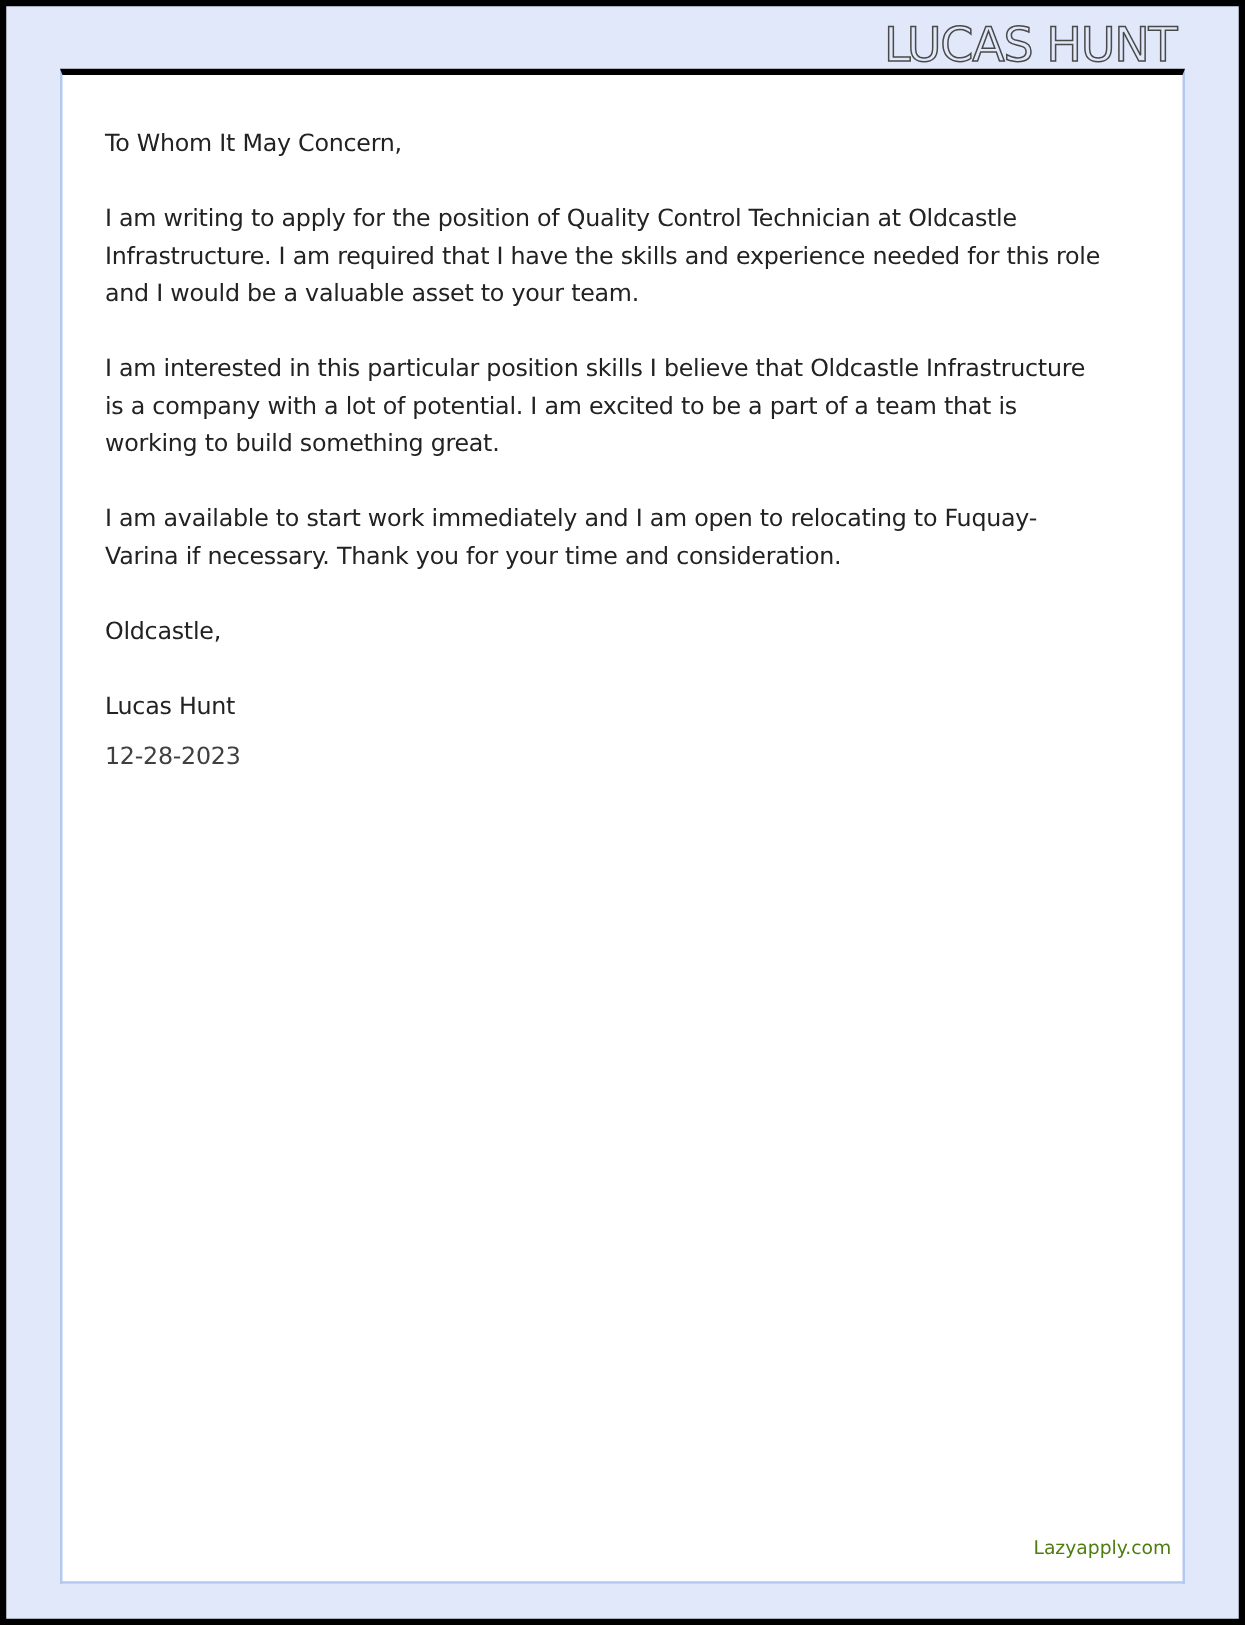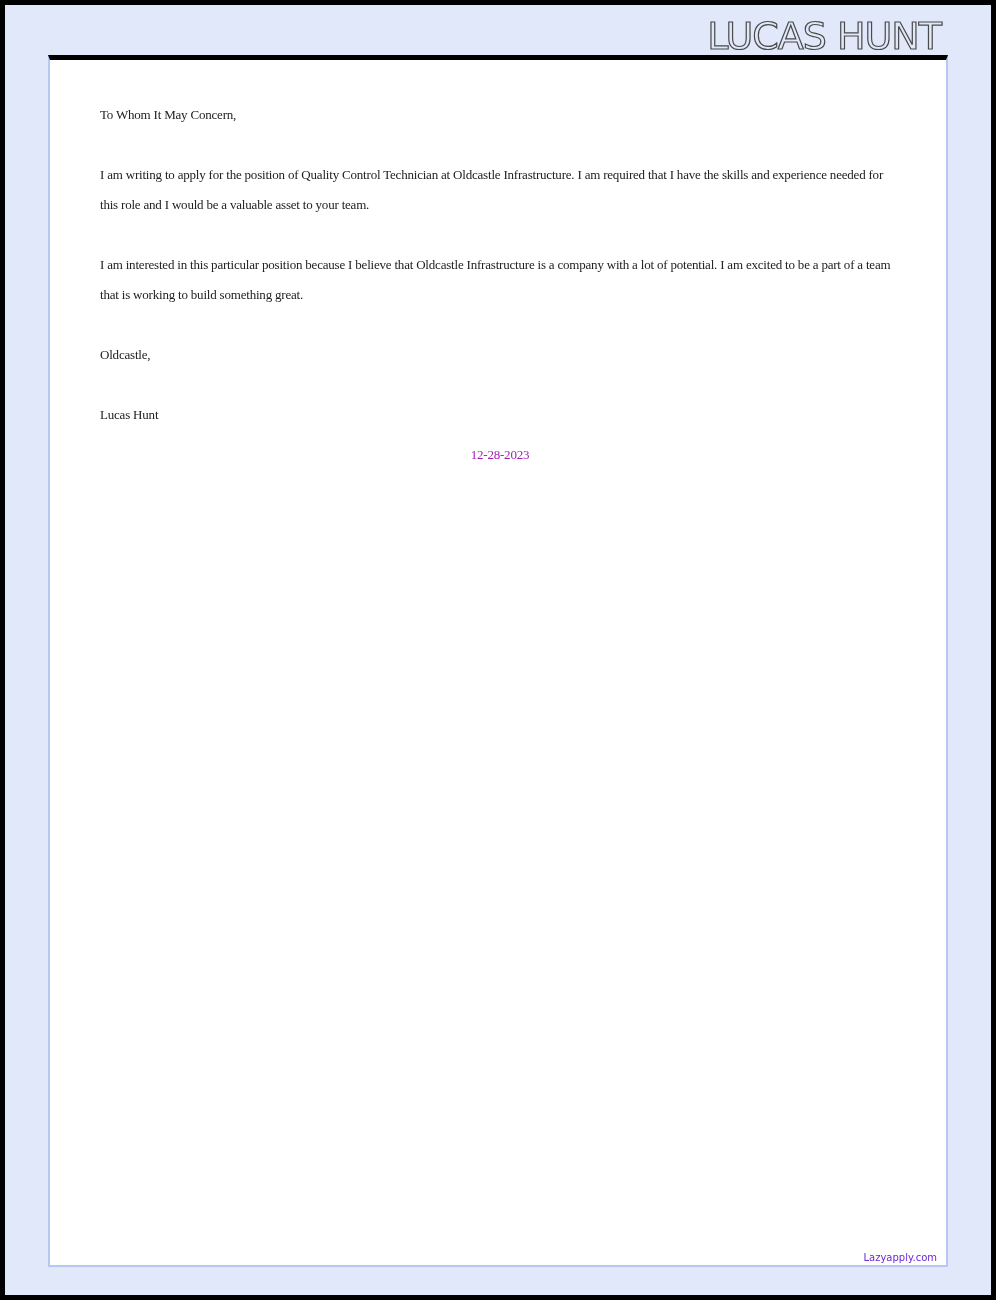--- a/index.html
+++ b/index.html
@@ -41,58 +41,57 @@
       width: 896px;
       height: 1205px;
       background: #ffffff;
       border-top: 5px solid #000;
       border-left: 2px solid #b3c9f2;
       border-right: 2px solid #b3c9f2;
       border-bottom: 2px solid #b3c9f2;
     }
     .letter {
       position: absolute;
-      left: 50px;
+      left: 34px;
       top: 40px;
       width: 800px;
-      font-size: 13px;
+      font-size: 19px;
       line-height: 30px;
       color: #222;
       letter-spacing: -0.2px;
-      font-family: Liberation Serif, serif;
     }
     .letter p {
       margin: 0 0 30px 0;
     }
     .letter p.tight {
       margin-bottom: 10px;
     }
     .date {
-      color: #a21caf;
-      text-align: center;
+      color: #404040;
     }
     .footer-brand {
       position: absolute;
       right: 9px;
-      bottom: 2px;
-      font-size: 10px;
-      color: #6d28d9;
+      bottom: 18px;
+      font-size: 15px;
+      color: #4d7c0f;
     }
   </style>
 </head>
 <body>
 
 <div class="frame">
   <div class="header-name">LUCAS HUNT</div>
 
   <div class="page">
     <div class="letter">
       <p>To Whom It May Concern,</p>
       <p>I am writing to apply for the position of Quality Control Technician at Oldcastle Infrastructure. I am required that I have the skills and experience needed for this role and I would be a valuable asset to your team.</p>
-      <p>I am interested in this particular position because I believe that Oldcastle Infrastructure is a company with a lot of potential. I am excited to be a part of a team that is working to build something great.</p>
+      <p>I am interested in this particular position skills I believe that Oldcastle Infrastructure is a company with a lot of potential. I am excited to be a part of a team that is working to build something great.</p>
+      <p>I am available to start work immediately and I am open to relocating to Fuquay-Varina if necessary. Thank you for your time and consideration.</p>
       <p>Oldcastle,</p>
       <p class="tight">Lucas Hunt</p>
       <p class="date">12-28-2023</p>
     </div>
 
     <div class="footer-brand">Lazyapply.com</div>
   </div>
 </div>
 
 </body></html>

